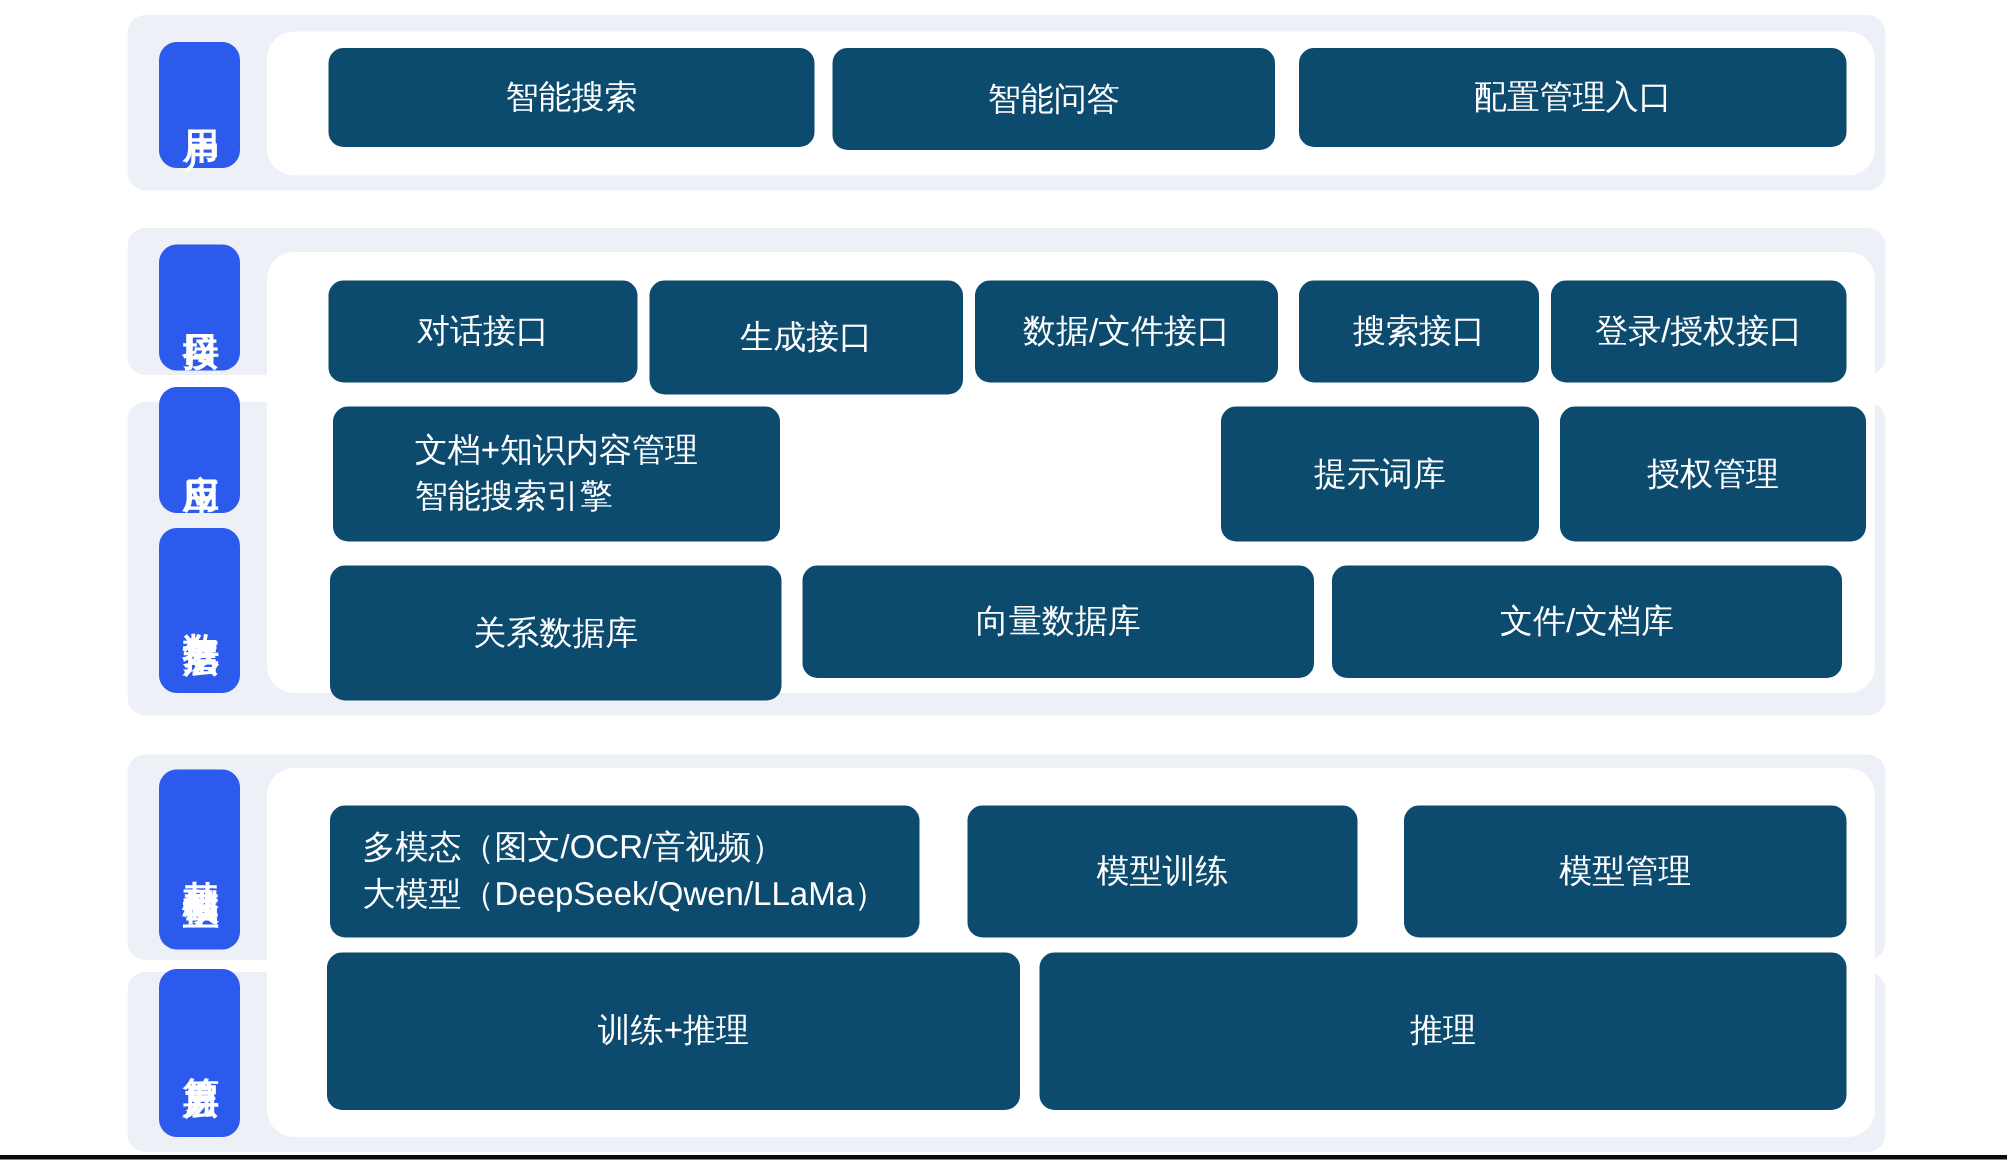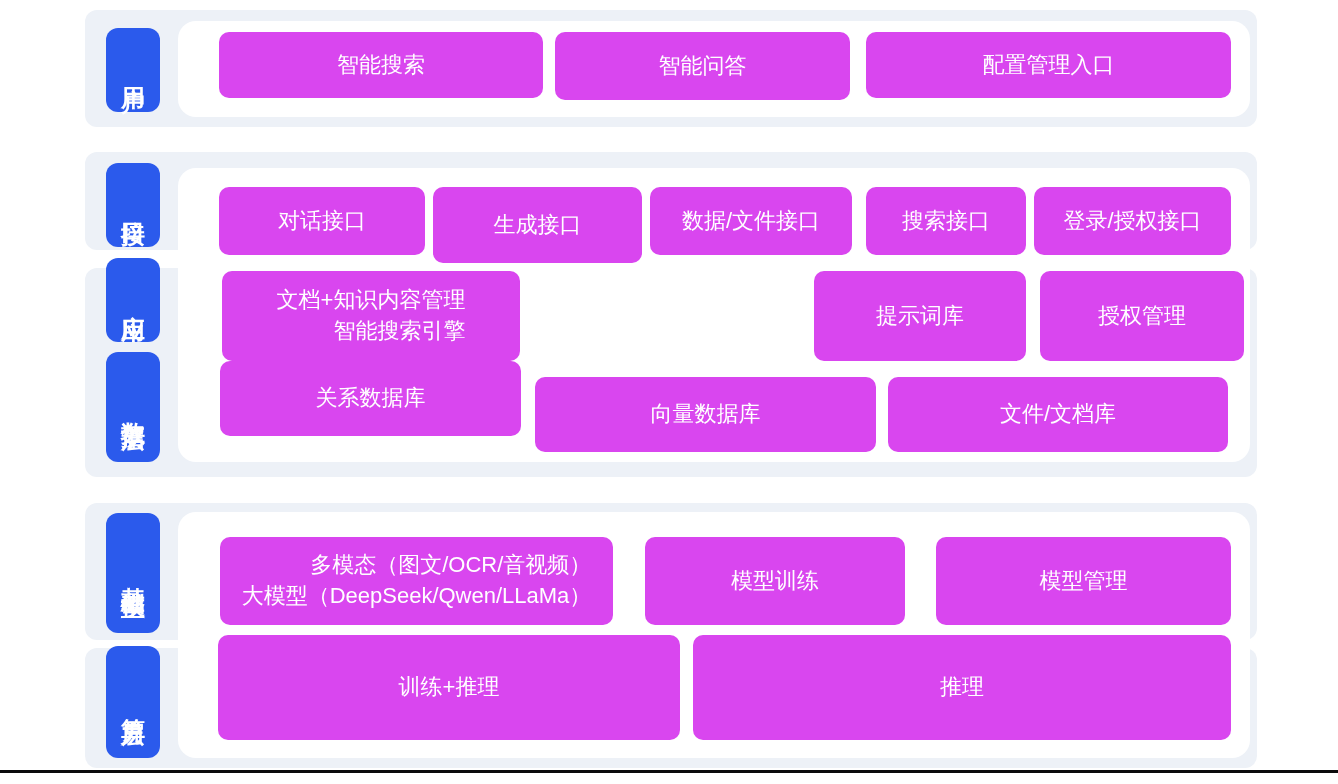--- a/index.html
+++ b/index.html
@@ -31,28 +31,28 @@
     display:flex;
     align-items:center;
     justify-content:center;
     writing-mode:vertical-rl;
     text-orientation:upright;
     letter-spacing:3px;
     line-height:1;
   }
   .node{
     position:absolute;
-    background:#d946ef;
+    background:#0c4a6e;
     border-radius:10px;
     color:#ffffff;
     font-size:22px;
     display:flex;
     align-items:center;
     justify-content:center;
-    text-align:right;
+    text-align:left;
     white-space:pre-line;
     line-height:1.4;
   }
   .node.small{font-size:22px;}
   .bottom-rule{
     position:absolute;
     left:0;top:770px;width:1338px;height:3px;
     background:#0B0B0C;
   }
 </style>
@@ -81,21 +81,21 @@
   <div class="node" style="left:433px;top:187px;width:209px;height:76px">生成接口</div>
   <div class="node" style="left:650px;top:187px;width:202px;height:68px">数据/文件接口</div>
   <div class="node" style="left:866px;top:187px;width:160px;height:68px">搜索接口</div>
   <div class="node" style="left:1034px;top:187px;width:197px;height:68px">登录/授权接口</div>
 
   <div class="node small" style="left:222px;top:271px;width:298px;height:90px">文档+知识内容管理
 智能搜索引擎</div>
   <div class="node" style="left:814px;top:271px;width:212px;height:90px">提示词库</div>
   <div class="node" style="left:1040px;top:271px;width:204px;height:90px">授权管理</div>
 
-  <div class="node" style="left:220px;top:361px;width:301px;height:75px">关系数据库</div>
+  <div class="node" style="left:220px;top:377px;width:301px;height:90px">关系数据库</div>
   <div class="node" style="left:535px;top:377px;width:341px;height:75px">向量数据库</div>
   <div class="node" style="left:888px;top:377px;width:340px;height:75px">文件/文档库</div>
 
   <div class="band" style="left:85px;top:503px;width:1172px;height:137px"></div>
   <div class="band" style="left:85px;top:648px;width:1172px;height:120px"></div>
   <div class="panel" style="left:178px;top:512px;width:1072px;height:246px"></div>
 
   <div class="vlabel" style="left:106px;top:513px;width:54px;height:120px">基础模型</div>
   <div class="vlabel" style="left:106px;top:646px;width:54px;height:112px">算力层</div>
 

